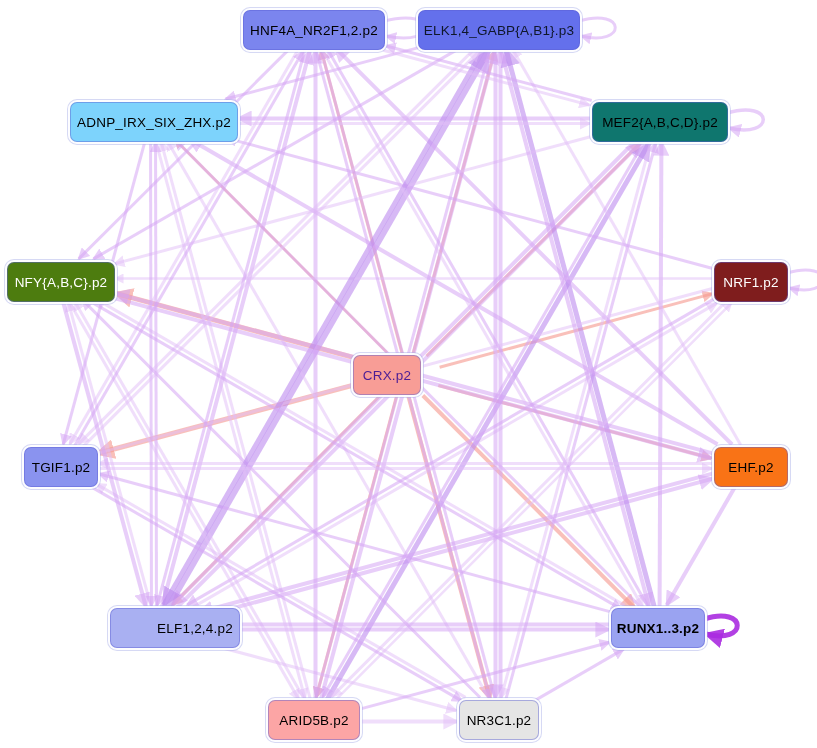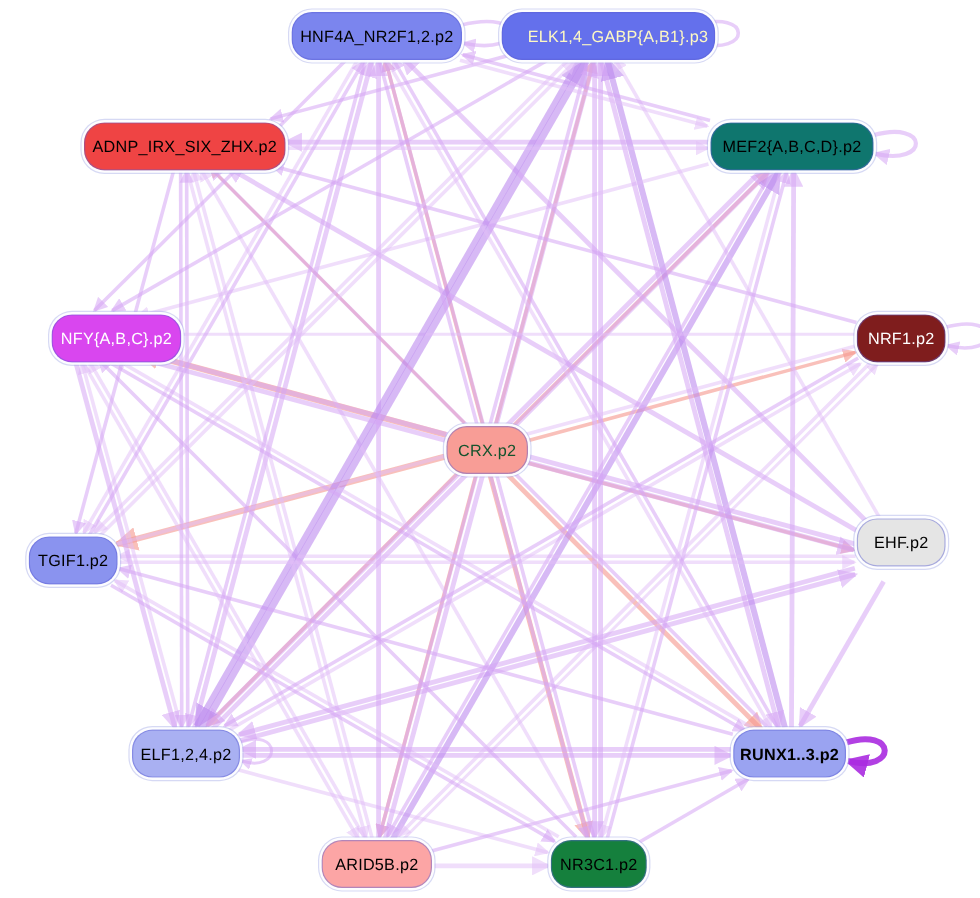--- a/index.html
+++ b/index.html
@@ -13,21 +13,21 @@
   }
   #edges-layer {
     position: absolute;
     left: 0; top: 0;
   }
   .node {
     position: absolute;
     display: flex;
     align-items: center;
     justify-content: center;
-    border-radius: 17px;
+    border-radius: 7px;
     font-size: 13.5px;
     letter-spacing: 0.2px;
     white-space: nowrap;
     border: 1px solid rgba(90, 95, 210, 0.45);
     box-shadow: 0 0 0 2px rgba(255,255,255,0.95), 0 0 0 3px rgba(165,170,230,0.45);
     cursor: pointer;
     z-index: 2;
   }
   .node-label { pointer-events: none; }
 </style>
@@ -143,50 +143,50 @@
       <path d="M 579 21 C 627 7, 627 47, 581 36" fill="none" stroke="#d6a5f4" stroke-opacity="0.55" stroke-width="3" marker-end="url(#arr-lav2)"></path>
       <path d="M 727 113 C 775 99, 775 139, 729 128" fill="none" stroke="#d6a5f4" stroke-opacity="0.55" stroke-width="3.5" marker-end="url(#arr-lav2)"></path>
       <path d="M 787 273 C 835 259, 835 299, 789 288" fill="none" stroke="#d6a5f4" stroke-opacity="0.55" stroke-width="3" marker-end="url(#arr-lav2)"></path>
       <path d="M 199 619 C 235 605, 235 645, 201 634" fill="none" stroke="#d6a5f4" stroke-opacity="0.55" stroke-width="2.5" marker-end="url(#arr-lav2)"></path>
       <path d="M 704 619 C 748 605, 748 645, 706 634" fill="none" stroke="#aa2be0" stroke-opacity="0.9" stroke-width="5" marker-end="url(#arr-magenta)"></path>
     </svg>
   <div id="nodes-layer">
       <div class="node" style="left: 243px; top: 10px; width: 140px; height: 38px; background: rgb(123, 133, 238); color: rgb(0, 0, 0);">
         <span class="node-label">HNF4A_NR2F1,2.p2</span>
       </div>
-      <div class="node" style="left: 418px; top: 10px; width: 160px; height: 38px; background: rgb(100, 112, 236); color: #fef9c3; padding-left: 16px;">
+      <div class="node" style="left: 418px; top: 10px; width: 160px; height: 38px; background: rgb(100, 112, 236); color: #0f172a;">
         <span class="node-label">ELK1,4_GABP{A,B1}.p3</span>
       </div>
-      <div class="node" style="left: 70px; top: 102px; width: 166px; height: 38px; background: #ef4444; color: rgb(0, 0, 0);">
+      <div class="node" style="left: 70px; top: 102px; width: 166px; height: 38px; background: #7dd3fc; color: rgb(0, 0, 0);">
         <span class="node-label">ADNP_IRX_SIX_ZHX.p2</span>
       </div>
       <div class="node" style="left: 592px; top: 102px; width: 134px; height: 38px; background: #0f766e; color: rgb(0, 0, 0);">
         <span class="node-label">MEF2{A,B,C,D}.p2</span>
       </div>
-      <div class="node" style="left: 7px; top: 262px; width: 106px; height: 38px; background: #d946ef; color: rgb(255, 255, 255); margin-left: 36px;">
+      <div class="node" style="left: 7px; top: 262px; width: 106px; height: 38px; background: #4d7c0f; color: rgb(255, 255, 255);">
         <span class="node-label">NFY{A,B,C}.p2</span>
       </div>
       <div class="node" style="left: 714px; top: 262px; width: 72px; height: 38px; background: #7f1d1d; color: rgb(255, 255, 255);">
         <span class="node-label">NRF1.p2</span>
       </div>
-      <div class="node" style="left: 372px; top: 355px; width: 66px; height: 38px; background: rgb(248, 157, 150); color: #14532d;">
+      <div class="node" style="left: 353px; top: 355px; width: 66px; height: 38px; background: rgb(248, 157, 150); color: #4c1d95;">
         <span class="node-label">CRX.p2</span>
       </div>
       <div class="node" style="left: 24px; top: 447px; width: 72px; height: 38px; background: rgb(138, 147, 239); color: rgb(0, 0, 0);">
         <span class="node-label">TGIF1.p2</span>
       </div>
-      <div class="node" style="left: 714px; top: 432px; width: 72px; height: 38px; background: #e5e5e5; color: rgb(0, 0, 0);">
+      <div class="node" style="left: 714px; top: 447px; width: 72px; height: 38px; background: #f97316; color: rgb(0, 0, 0);">
         <span class="node-label">EHF.p2</span>
       </div>
-      <div class="node" style="left: 110px; top: 608px; width: 88px; height: 38px; background: rgb(169, 176, 242); color: rgb(0, 0, 0);">
+      <div class="node" style="left: 110px; top: 608px; width: 88px; height: 38px; background: rgb(169, 176, 242); color: rgb(0, 0, 0); padding-left: 40px;">
         <span class="node-label">ELF1,2,4.p2</span>
       </div>
       <div class="node" style="left: 611px; top: 608px; width: 92px; height: 38px; background: rgb(154, 163, 241); color: rgb(0, 0, 0); font-weight: bold;">
         <span class="node-label">RUNX1..3.p2</span>
       </div>
       <div class="node" style="left: 268px; top: 700px; width: 90px; height: 38px; background: #fca5a5; color: rgb(0, 0, 0);">
         <span class="node-label">ARID5B.p2</span>
       </div>
-      <div class="node" style="left: 459px; top: 700px; width: 78px; height: 38px; background: #15803d; color: rgb(0, 0, 0);">
+      <div class="node" style="left: 459px; top: 700px; width: 78px; height: 38px; background: #e5e5e5; color: rgb(0, 0, 0);">
         <span class="node-label">NR3C1.p2</span>
       </div>
     </div>
 </div>
 
 </body></html>

